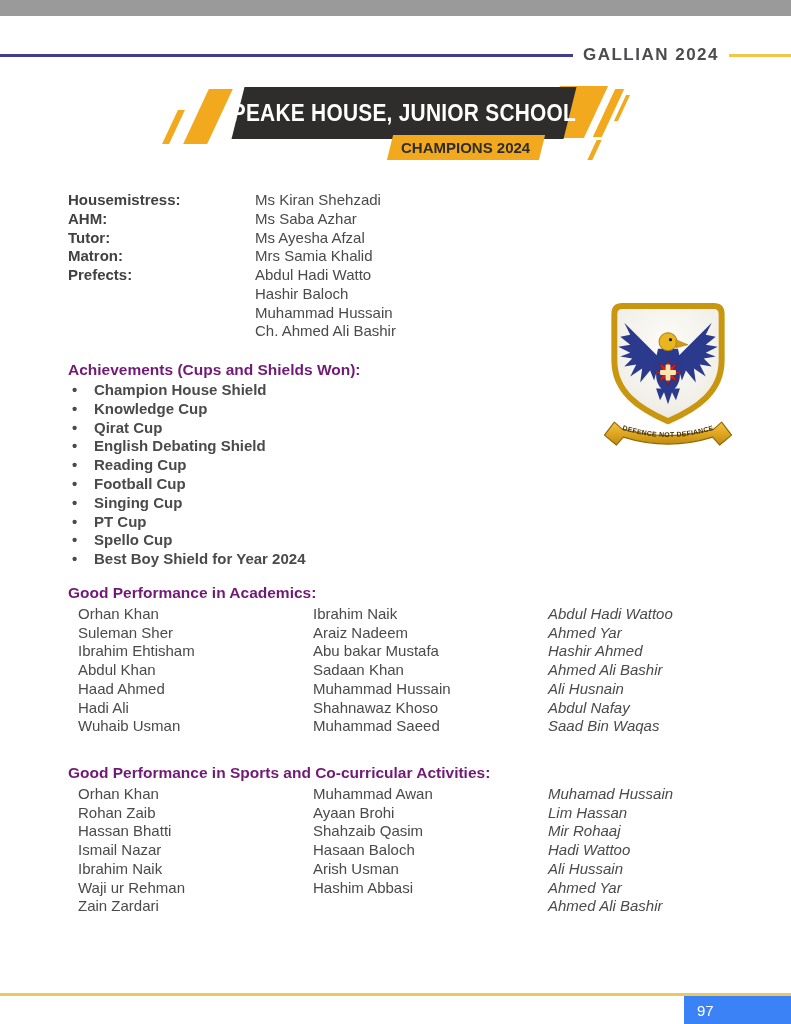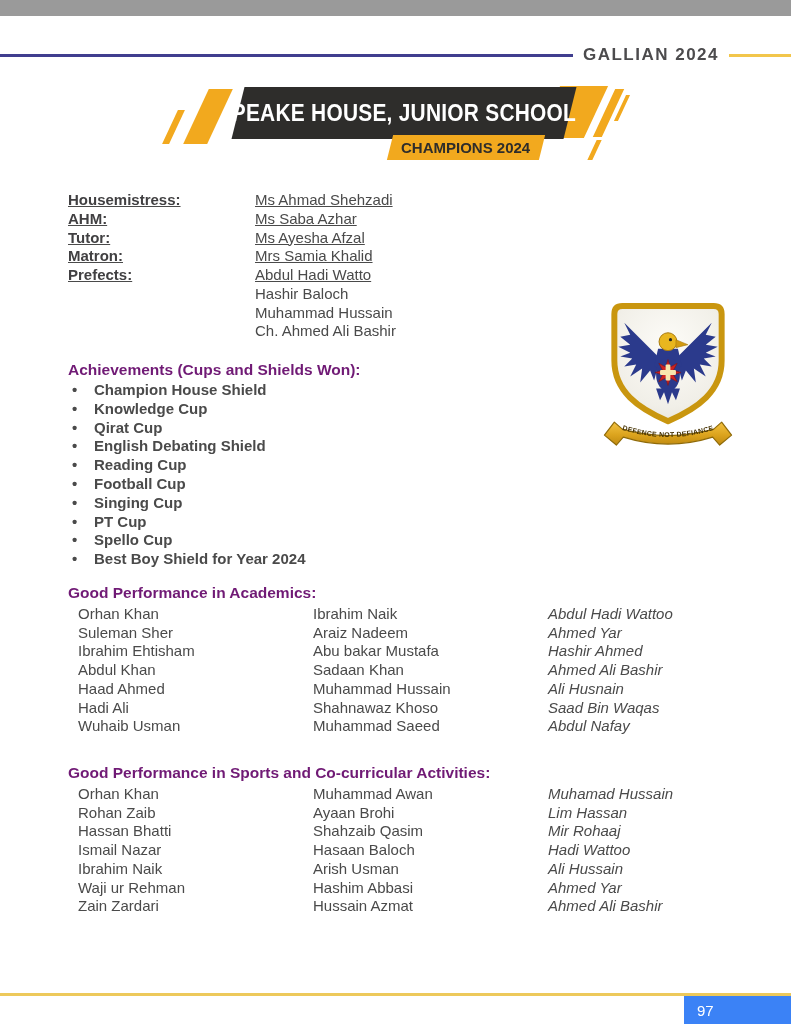--- a/index.html
+++ b/index.html
@@ -25,21 +25,21 @@
   .slash{position:absolute;background:#F2A91E;transform:skewX(-25deg);z-index:1;}
   .s1{left:196px;top:73px;width:24px;height:55px;}
   .s2{left:170px;top:94px;width:7px;height:34px;}
   .s3{left:548px;top:70px;width:48px;height:52px;}
   .s4{left:604px;top:73px;width:9px;height:48px;}
   .s5{left:620px;top:79px;width:4px;height:26px;}
   .s6{left:592px;top:124px;width:5px;height:20px;}
 
   
   .staff{position:absolute;left:68px;top:175px;font-size:15px;line-height:18.8px;color:#4A4A4A;}
-  .staff-row{display:flex;text-decoration:underline;}
+  .staff-row{display:flex;}
   .staff-label{width:187px;font-weight:bold;color:#414042;}
   .prefects-extra{margin-left:187px;}
 
   .section-heading{font-weight:bold;font-size:15.5px;color:#701a75;line-height:19px;}
 
   
   .achievements{position:absolute;left:68px;top:344px;font-size:15px;color:#4A4A4A;}
   .bullets{list-style:none;margin:2px 0 0;padding:0;}
   .bullets li{position:relative;padding-left:26px;line-height:18.8px;font-weight:bold;}
   .bullets li::before{content:"\2022";position:absolute;left:4px;color:#4A4A4A;}
@@ -83,21 +83,21 @@
       <span class="banner-title">PEAKE HOUSE, JUNIOR SCHOOL</span>
     </div>
     <div class="banner-sub">
       <span class="banner-sub-text">CHAMPIONS 2024</span>
     </div>
   </div>
 
   <section class="staff">
     <div class="staff-row">
       <span class="staff-label">Housemistress:</span>
-      <span class="staff-value">Ms Ahmad Shehzadi</span>
+      <span class="staff-value">Ms Kiran Shehzadi</span>
     </div>
     <div class="staff-row">
       <span class="staff-label">AHM:</span>
       <span class="staff-value">Ms Saba Azhar</span>
     </div>
     <div class="staff-row">
       <span class="staff-label">Tutor:</span>
       <span class="staff-value">Ms Ayesha Afzal</span>
     </div>
     <div class="staff-row">
@@ -185,22 +185,22 @@
           <div class="name-row">Muhammad Hussain</div>
           <div class="name-row">Shahnawaz Khoso</div>
           <div class="name-row">Muhammad Saeed</div>
         </div>
       <div class="col">
           <div class="name-row">Abdul Hadi Wattoo</div>
           <div class="name-row">Ahmed Yar</div>
           <div class="name-row">Hashir Ahmed</div>
           <div class="name-row">Ahmed Ali Bashir</div>
           <div class="name-row">Ali Husnain</div>
+          <div class="name-row">Abdul Nafay</div>
           <div class="name-row">Saad Bin Waqas</div>
-          <div class="name-row">Abdul Nafay</div>
         </div>
     </div>
   </section>
 
   <section class="names-section sports">
     <div class="section-heading">Good Performance in Sports and Co-curricular Activities:</div>
     <div class="cols">
       <div class="col">
           <div class="name-row">Orhan Khan</div>
           <div class="name-row">Rohan Zaib</div>
@@ -210,21 +210,20 @@
           <div class="name-row">Waji ur Rehman</div>
           <div class="name-row">Zain Zardari</div>
         </div>
       <div class="col">
           <div class="name-row">Muhammad Awan</div>
           <div class="name-row">Ayaan Brohi</div>
           <div class="name-row">Shahzaib Qasim</div>
           <div class="name-row">Hasaan Baloch</div>
           <div class="name-row">Arish Usman</div>
           <div class="name-row">Hashim Abbasi</div>
-          <div class="name-row">Hussain Azmat</div>
         </div>
       <div class="col">
           <div class="name-row">Muhamad Hussain</div>
           <div class="name-row">Lim Hassan</div>
           <div class="name-row">Mir Rohaaj</div>
           <div class="name-row">Hadi Wattoo</div>
           <div class="name-row">Ali Hussain</div>
           <div class="name-row">Ahmed Yar</div>
           <div class="name-row">Ahmed Ali Bashir</div>
         </div>

